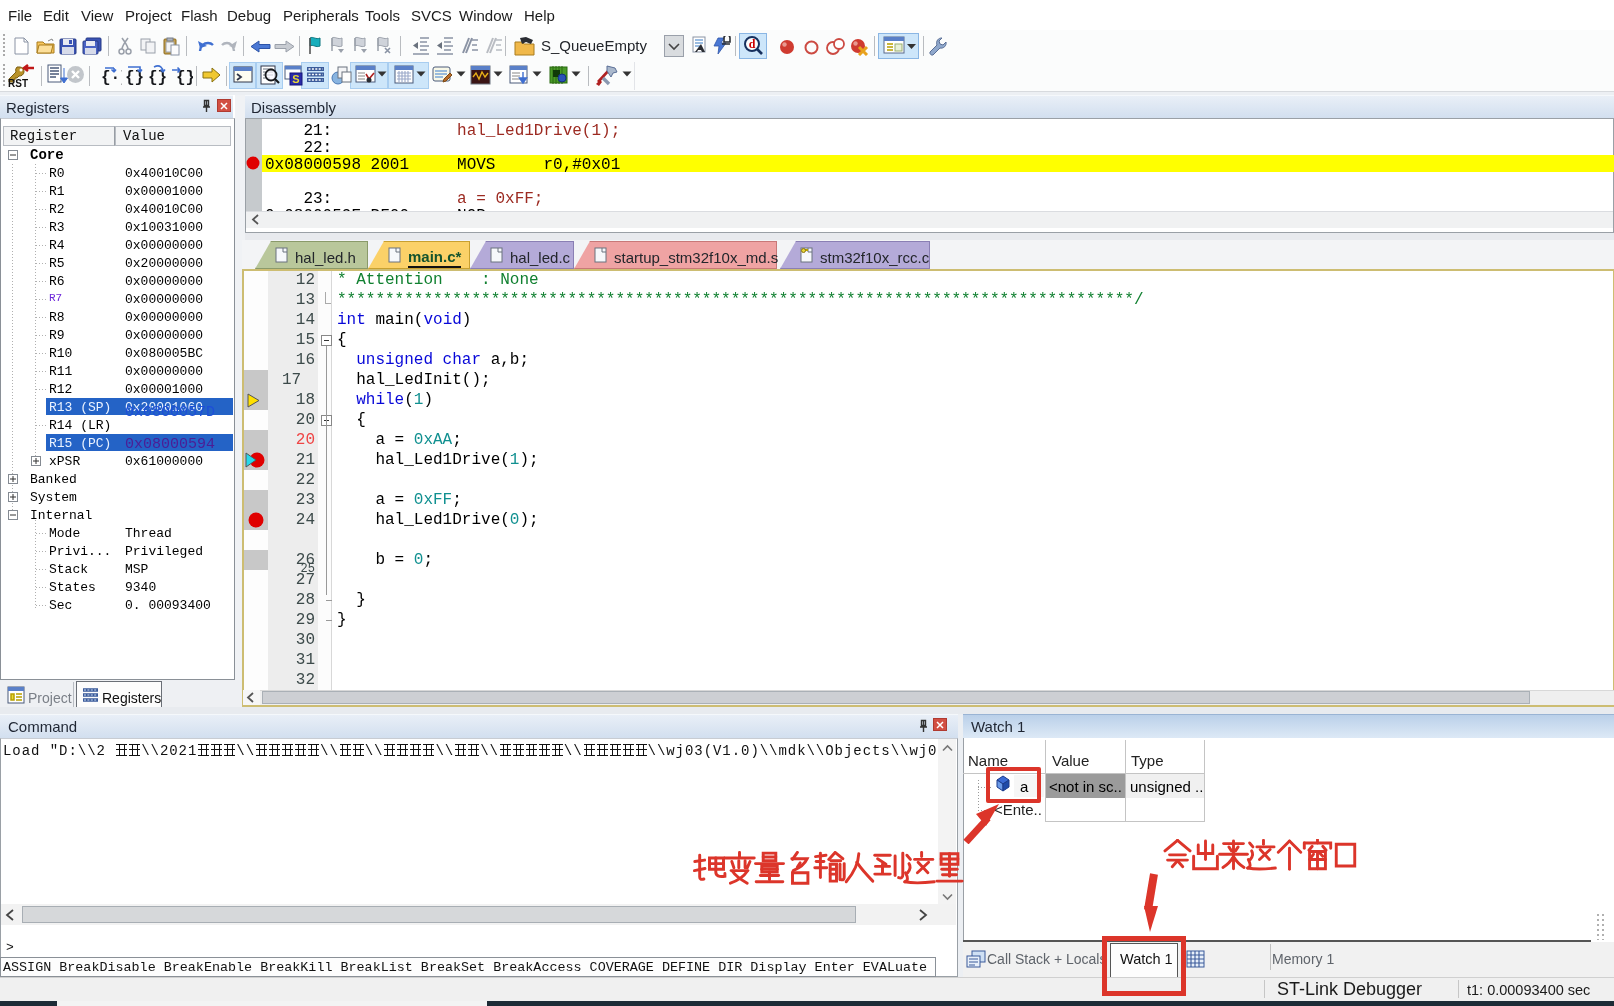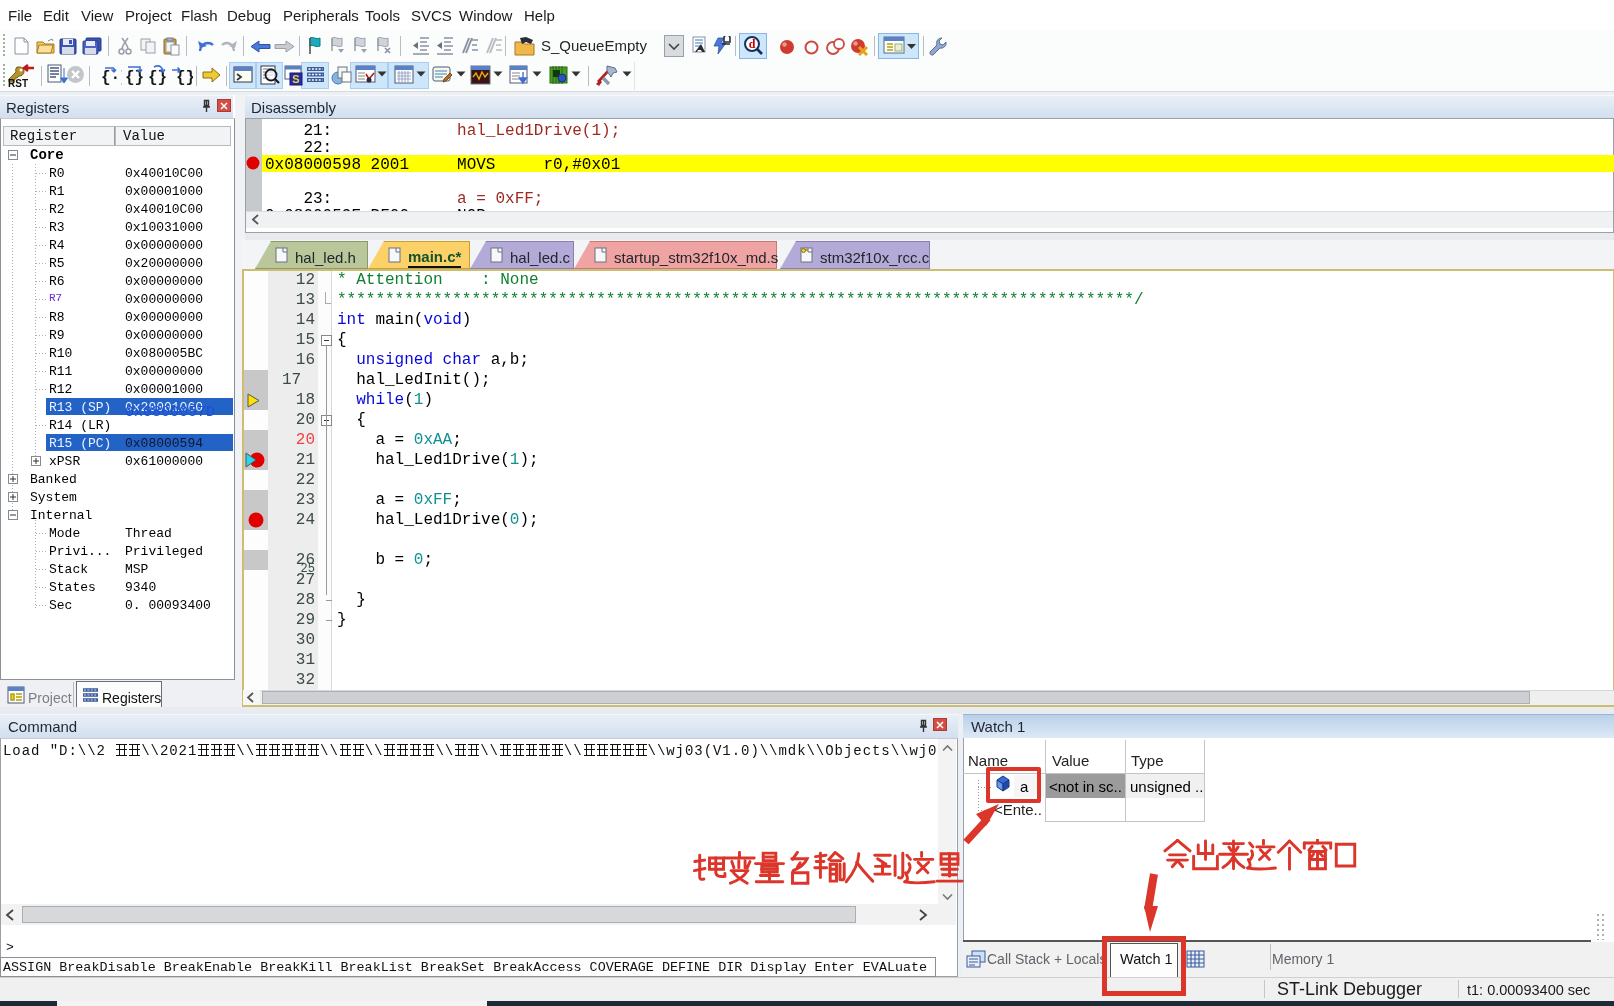--- a/index.html
+++ b/index.html
@@ -372,21 +372,21 @@
 <div class="abs mono" style="left:49px;top:382px;font-size:13px;color:#000">R12</div>
 <div class="abs mono" style="left:125px;top:382px;font-size:13px;color:#000">0x00001000</div>
 <div class="abs" style="left:46px;top:398px;width:187px;height:17px;background:#2463c6"></div>
 <div class="abs mono" style="left:49px;top:400px;font-size:13px;color:#eaf2ff">R13&nbsp;(SP)</div>
 <div class="abs mono" style="left:125px;top:400px;font-size:13px;color:#eaf2ff">0x20001060</div>
 <div class="abs" style="left:36px;top:425px;width:10px;height:1px;background:repeating-linear-gradient(90deg,#b0b0b0 0 1px,transparent 1px 3px)"></div>
 <div class="abs mono" style="left:49px;top:418px;font-size:13px;color:#000">R14 (LR)</div>
 <div class="abs mono" style="left:125px;top:404px;font-size:15px;color:#1d4ed8">0x0800057D</div>
 <div class="abs" style="left:46px;top:434px;width:187px;height:17px;background:#2463c6"></div>
 <div class="abs mono" style="left:49px;top:436px;font-size:13px;color:#eaf2ff">R15&nbsp;(PC)</div>
-<div class="abs mono" style="left:125px;top:436px;font-size:13px;color:#0f172a">0x08000594</div>
+<div class="abs mono" style="left:125px;top:436px;font-size:15px;color:#4c1d95">0x08000594</div>
 <svg class="abs" style="left:31px;top:456px" width="10" height="10" viewBox="0 0 10 10">
       <rect x="0.5" y="0.5" width="9" height="9" fill="#fff" stroke="#848a92"></rect>
       <path d="M2 5h6" stroke="#333"></path>
       <path d="M5 2v6" stroke="#333"></path>
     </svg>
 <div class="abs mono" style="left:49px;top:454px;font-size:13px;color:#000">xPSR</div>
 <div class="abs mono" style="left:125px;top:454px;font-size:13px;color:#000">0x61000000</div>
 <svg class="abs" style="left:8px;top:474px" width="10" height="10" viewBox="0 0 10 10">
       <rect x="0.5" y="0.5" width="9" height="9" fill="#fff" stroke="#848a92"></rect>
       <path d="M2 5h6" stroke="#333"></path>

